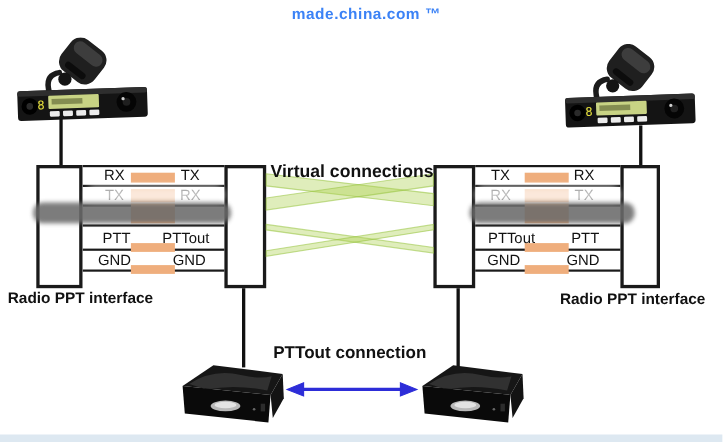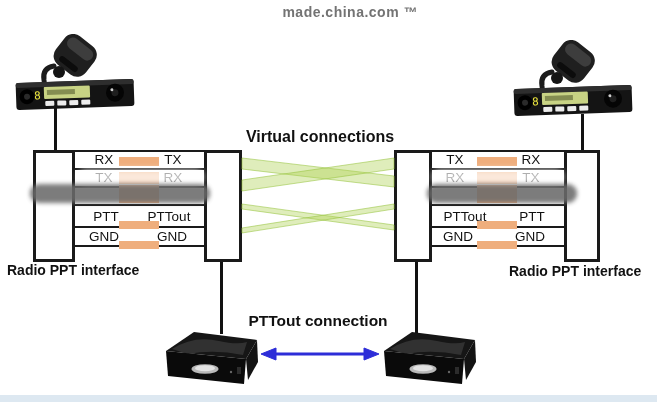--- a/index.html
+++ b/index.html
@@ -10,21 +10,21 @@
   .hline{position:absolute;height:2px;background:#1a1a1a;}
   .vline{position:absolute;width:3px;background:#111;}
   .wlabel{position:absolute;font-size:13.5px;font-weight:400;text-align:center;white-space:nowrap;}
   .orange{position:absolute;background:#efae7d;}
   .grayband{position:absolute;background:#6a6a6a;border-radius:9px;filter:blur(2px);opacity:.88;}
   .whiteblur{position:absolute;background:rgba(255,255,255,.72);filter:blur(3px);border-radius:8px;}
   .caption{position:absolute;font-size:14px;font-weight:700;white-space:nowrap;}
   .bigcaption{position:absolute;font-size:16px;font-weight:700;text-align:center;white-space:nowrap;}
   .wm-center{position:absolute;font-size:24px;font-weight:400;color:rgba(158,158,158,.85);
              letter-spacing:1px;white-space:nowrap;}
-  .wm-top{position:absolute;font-size:14px;font-weight:700;color:#737373;text-align:right;
+  .wm-top{position:absolute;font-size:14px;font-weight:700;color:#3b82f6;text-align:center;
           letter-spacing:.5px;white-space:nowrap;}
   .bottomstrip{position:absolute;left:0;bottom:0;width:657px;height:7px;background:#dde8f1;}
   svg{display:block;}
   .overlay{position:absolute;left:0;top:0;pointer-events:none;}
 </style>
 </head>
 <body>
 
 <div id="stage">
 
@@ -99,21 +99,21 @@
       <polygon points="242,228 394,204 394,209 242,233"></polygon>
     </g>
     <g stroke="#2d2dd8" fill="#2d2dd8">
       <line x1="272" y1="354" x2="368" y2="354" stroke-width="3"></line>
       <polygon points="261,354 276,348 276,360"></polygon>
       <polygon points="379,354 364,348 364,360"></polygon>
     </g>
   </svg>
 
 
-  <div class="bigcaption" style="left:230px;top:128px;width:180px;">Virtual connections</div>
+  <div class="bigcaption" style="left:230px;top:148px;width:180px;">Virtual connections</div>
   <div class="bigcaption" style="left:238px;top:312px;width:160px;font-size:15.5px;">PTTout connection</div>
   <div class="caption" style="left:7px;top:262px;">Radio PPT interface</div>
   <div class="caption" style="left:509px;top:263px;">Radio PPT interface</div>
 
   <svg class="abs" style="left:14px;top:34px;" width="124" height="80" viewBox="0 0 124 80">
     <path d="M40,32 q-12,2 -10,14 q2,8 -5,11" fill="none" stroke="#1b1b1b" stroke-width="5" stroke-linecap="round"></path>
     <g transform="rotate(38 62 22)">
       <rect x="42" y="4" width="38" height="36" rx="11" fill="#1f1f1f"></rect>
       <rect x="46" y="8" width="30" height="12" rx="6" fill="#3d3d3d"></rect>
       <rect x="50" y="30" width="22" height="6" rx="3" fill="#0c0c0c"></rect>

